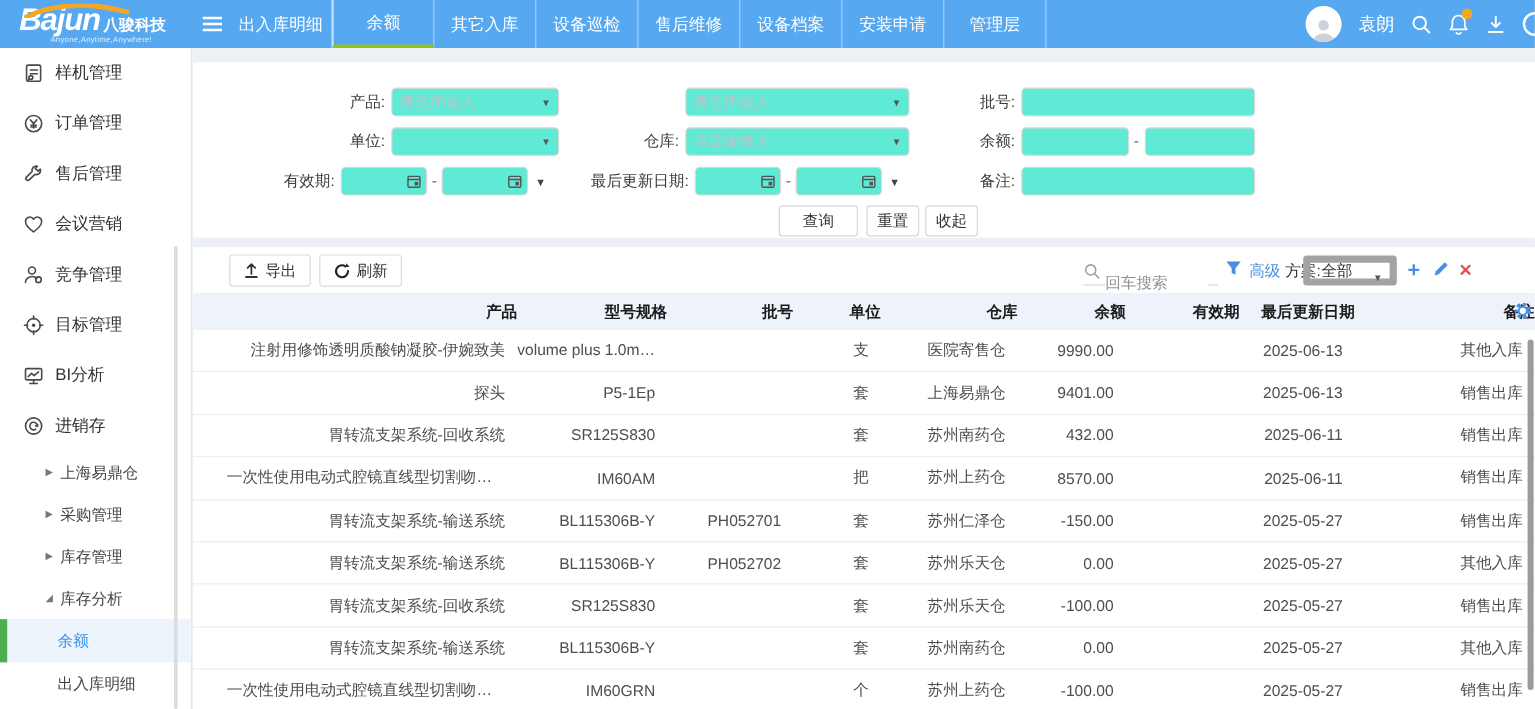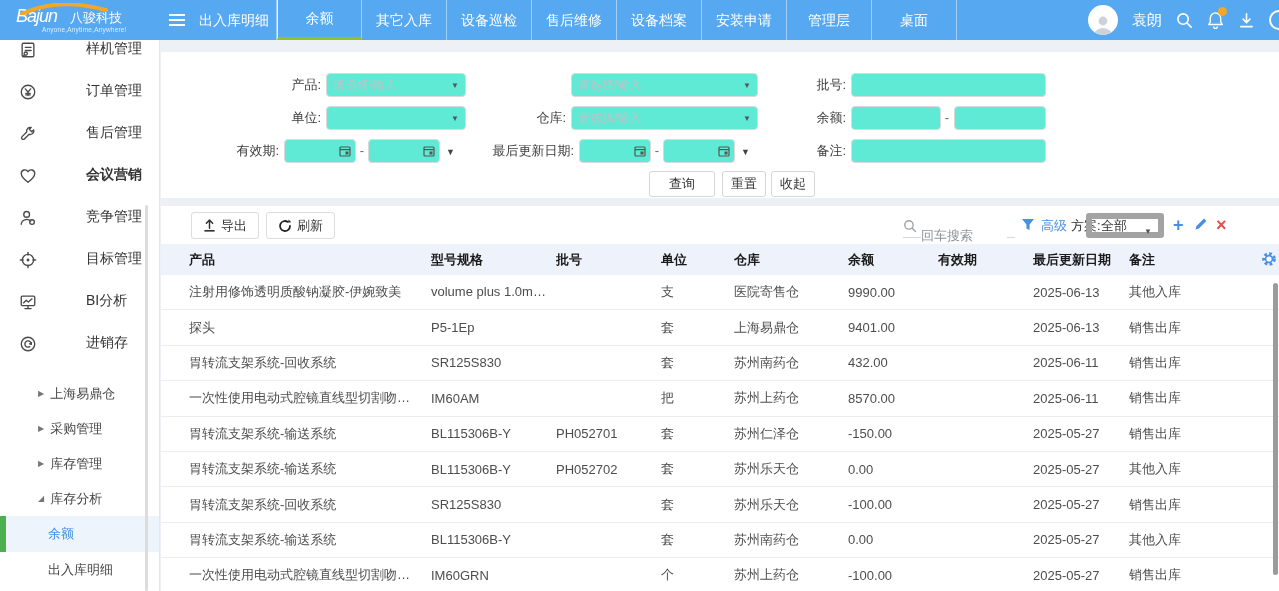--- a/index.html
+++ b/index.html
@@ -2,38 +2,38 @@
 <html><head>
 <meta charset="utf-8">
 <style>
   * { margin:0; padding:0; box-sizing:border-box; }
   html,body { width:1279px; height:591px; overflow:hidden; font-family:"Liberation Sans","DejaVu Sans",sans-serif; background:#edf1f6; }
 
   
   .nav { position:absolute; left:0; top:0; width:1279px; height:40px; background:#56a8f0; display:flex; align-items:stretch; color:#fff; z-index:5; }
   .logo { width:162px; display:flex; flex-direction:column; justify-content:center; padding-left:16px; position:relative; }
   .logo-row { display:flex; align-items:baseline; line-height:1; }
-  .logo-en { font-size:18px; font-weight:normal; font-style:italic; letter-spacing:-1px; }
-  .logo-cn { font-size:13px; font-weight:normal; margin-left:13px; }
+  .logo-en { font-size:26px; font-weight:bold; font-style:italic; letter-spacing:-1px; }
+  .logo-cn { font-size:13px; font-weight:bold; margin-left:3px; }
   .logo-tag { font-size:6.5px; color:#dceeff; margin-top:1px; margin-left:26px; letter-spacing:.2px; }
   .logo-swoosh { position:absolute; left:18px; top:3px; }
   .hamburger { width:30px; display:flex; align-items:center; justify-content:center; cursor:pointer; }
   .nav-tabs { display:flex; align-items:stretch; }
   .nav-tab { width:85px; text-align:center; line-height:40px; font-size:14px; cursor:pointer; border-right:1px solid rgba(255,255,255,.45); white-space:nowrap; overflow:hidden; }
   .nav-tab.active { border-left:1px solid rgba(255,255,255,.85); border-bottom:3px solid #8fc31f; line-height:37px; }
   .nav-right { margin-left:auto; display:flex; align-items:center; gap:14px; padding-right:2px; }
   .avatar { width:30px; height:30px; border-radius:50%; background:#fff; overflow:hidden; display:flex; align-items:flex-end; justify-content:center; }
   .user-name { font-size:15px; }
   .nav-icon { display:flex; align-items:center; cursor:pointer; position:relative; }
   .bell-dot { position:absolute; right:-3px; top:-4px; width:9px; height:9px; border-radius:50%; background:#f5a623; }
   .half-circle { width:20px; height:20px; border:2px solid #fff; border-radius:50%; margin-right:-12px; }
 
   
   .sidebar { position:absolute; left:0; top:40px; width:160px; height:551px; background:#fff; border-right:1px solid #e7e7e7; overflow:hidden; }
-  .side-item { height:42px; display:flex; padding-left:18px; font-size:14px; color:#333; cursor:pointer;gap:40px; }
+  .side-item { height:42px; display:flex; align-items:center; padding-left:18px; font-size:14px; color:#333; cursor:pointer; }
   .side-item .si-icon { width:19px; height:19px; margin-right:9px; display:flex; align-items:center; justify-content:center; }
   .sub-item { height:35px; display:flex; align-items:center; padding-left:38px; font-size:13px; color:#444; cursor:pointer; }
   .sub-item .tri { font-size:8px; color:#777; margin-right:6px; }
   .leaf-item { height:36px; display:flex; align-items:center; padding-left:48px; font-size:13px; color:#444; cursor:pointer; position:relative; }
   .leaf-item.active { background:#edf4fb; color:#3a8ee6; }
   .leaf-item.active::before { content:""; position:absolute; left:0; top:0; bottom:0; width:6px; background:#4caf50; }
   .side-scroll { position:absolute; left:145px; top:165px; width:3px; bottom:0; background:#dcdcdc; border-radius:2px; }
 
   
   .main { position:absolute; left:161px; top:40px; width:1118px; height:551px; }
@@ -53,21 +53,21 @@
   .tool-btn { position:absolute; top:6px; height:27px; border:1px solid #dcdcdc; border-radius:3px; background:#fff; font-size:13px; color:#333; display:flex; align-items:center; gap:5px; padding:0 11px; cursor:pointer; font-family:inherit; }
   .search-box { position:absolute; left:742px; top:8px; width:112px; height:24px; border-bottom:1px solid #d8d8d8; display:flex; align-items:center; gap:4px; }
   .search-box input { border:none; outline:none; font-size:13px; width:86px; color:#333; font-family:inherit;margin-top:19px; }
   .search-box input::placeholder { color:#8f9399; }
   .tb-link { position:absolute; top:11px; font-size:13px; color:#4a90e2; cursor:pointer; }
   .tb-label { position:absolute; top:11px; font-size:13px; color:#333; }
   .scheme-select { position:absolute; left:925px; top:7px; width:78px; height:25px; border:6px solid #a3a3a3; border-radius:3px; font-size:13px; color:#333; display:flex; align-items:center; padding-left:9px; cursor:pointer; }
   .scheme-select .f-caret { top:8px; }
   .tb-action { position:absolute; top:6px; font-size:18px; font-weight:bold; cursor:pointer; line-height:26px; }
 
-  .grid-row { display:grid; grid-template-columns:242px 125px 105px 73px 114px 90px 95px 96px auto; padding-left:28px; align-items:center; }
+  .grid-row { display:grid; grid-template-columns:242px 125px 105px 73px 114px 90px 95px 96px auto; padding-left:28px; align-items:center;text-align:right; }
   .t-head { position:relative; height:31px; background:#eef3fb; font-size:13px; font-weight:bold; color:#1b1b1b; }
   .t-head .cell { white-space:nowrap; overflow:hidden; }
   .t-gear { position:absolute; right:2px; top:7px; cursor:pointer; }
   .t-row { height:35.4px; font-size:13px; color:#4d4d4d; border-bottom:1px solid #ededed; cursor:default; }
   .t-row .cell { white-space:nowrap; overflow:hidden; text-overflow:ellipsis; padding-right:10px; }
   .v-scroll { position:absolute; right:1px; top:77px; width:5px; height:292px; background:#9b9b9b; border-radius:3px; }
 </style>
 </head>
 <body>
 
@@ -93,21 +93,20 @@
   </div>
   <div class="nav-tabs">
       <div class="nav-tab">出入库明细</div>
       <div class="nav-tab active">余额</div>
       <div class="nav-tab">其它入库</div>
       <div class="nav-tab">设备巡检</div>
       <div class="nav-tab">售后维修</div>
       <div class="nav-tab">设备档案</div>
       <div class="nav-tab">安装申请</div>
       <div class="nav-tab">管理层</div>
-      <div class="nav-tab">桌面</div>
     </div>
   <div class="nav-right">
     <div class="avatar">
       <svg width="24" height="22" viewBox="0 0 24 22">
           <circle cx="12" cy="8" r="4.4" fill="#ccd2d9"></circle>
           <path d="M2,24 a10,9 0 0 1 20,0 z" fill="#ccd2d9"></path>
         </svg>
     </div>
     <span class="user-name">袁朗</span>
     <span class="nav-icon">
@@ -163,21 +162,21 @@
           </svg>
         </span>
         <div class="" style="display: inline;">售后管理</div>
       </div>
       <div class="side-item">
         <span class="si-icon">
           <svg width="18" height="18" viewBox="0 0 20 20">
             <path d="M10,17 C4,12.5 2.5,9.5 2.5,7.2 a4,4 0 0 1 7.5,-1.9 a4,4 0 0 1 7.5,1.9 C17.5,9.5 16,12.5 10,17 z" fill="none" stroke="#4a4a4a" stroke-width="1.5" stroke-linecap="round" stroke-linejoin="round"></path>
           </svg>
         </span>
-        <div class="" style="display: inline; font-weight: bold;">会议营销</div>
+        <div class="" style="display: inline;">会议营销</div>
       </div>
       <div class="side-item">
         <span class="si-icon">
           <svg width="18" height="18" viewBox="0 0 20 20">
             <circle cx="8.5" cy="6" r="3.2" fill="none" stroke="#4a4a4a" stroke-width="1.5" stroke-linecap="round" stroke-linejoin="round"></circle>
             <path d="M2.5,17 a6,5.5 0 0 1 10.5,-3.5" fill="none" stroke="#4a4a4a" stroke-width="1.5" stroke-linecap="round" stroke-linejoin="round"></path>
             <circle cx="14.5" cy="14.5" r="2.6" fill="none" stroke="#4a4a4a" stroke-width="1.5" stroke-linecap="round" stroke-linejoin="round"></circle>
           </svg>
         </span>
         <div class="" style="display: inline;">竞争管理</div>

